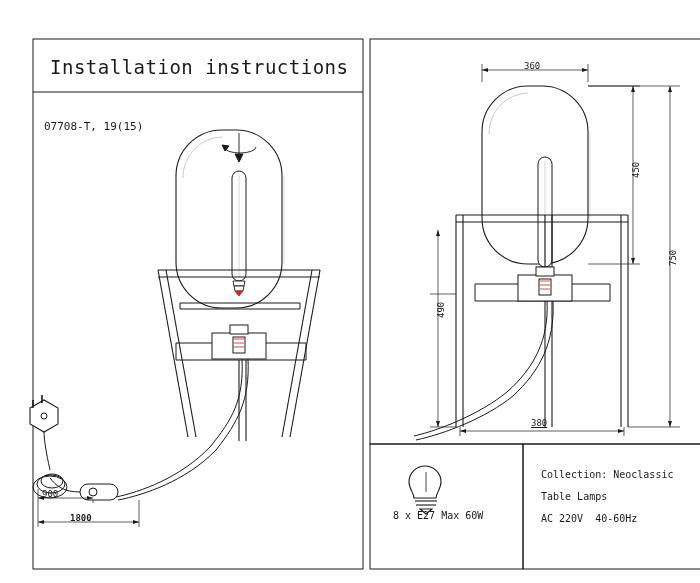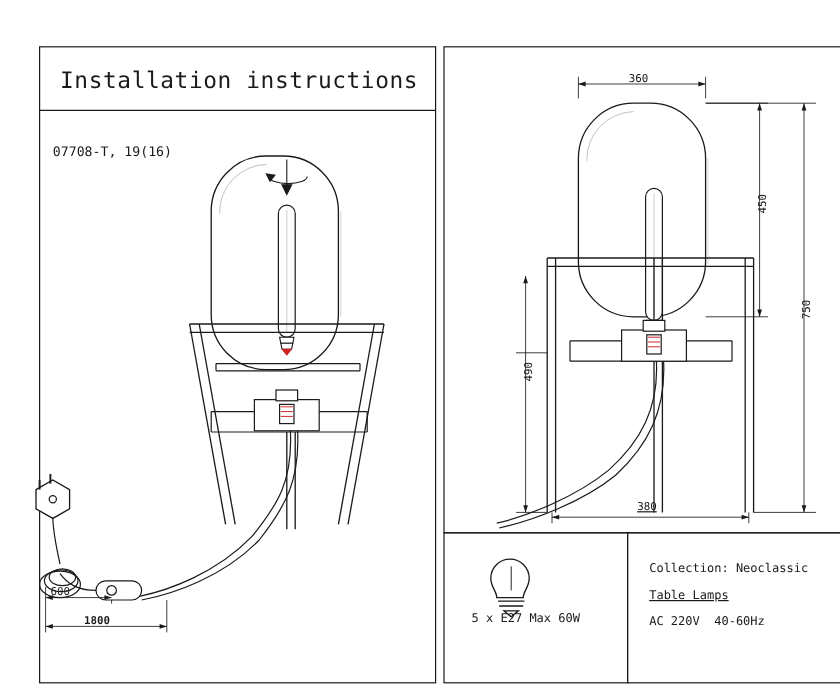--- a/index.html
+++ b/index.html
@@ -44,21 +44,21 @@
   .dimlabel {
     font-size: 9px;
     font-family: "DejaVu Sans Mono", monospace;
   }
   .specline {
     position: absolute;
     font-size: 10px;
     white-space: pre;
   }
   #spec-line-1 { left: 521px; top: 469px; }
-  #spec-line-2 { left: 521px; top: 491px; text-decoration: underline; }
+  #spec-line-2 { left: 521px; top: 491px; }
   #spec-line-3 { left: 521px; top: 513px; }
   #bulb-text  { left: 373px; top: 510px; font-size: 10px; }
 </style>
 </head>
 <body>
 
 <div class="sheet">
 
   <svg class="layer" viewBox="0 0 700 583" xmlns="http://www.w3.org/2000/svg">
 
@@ -227,30 +227,30 @@
       <path d="M405 466 a16 16 0 0 1 16 16 c0 7 -5 11 -5 16 h-22 c0 -5 -5 -9 -5 -16 a16 16 0 0 1 16 -16 z" fill="#ffffff"></path>
       <line x1="395" y1="501" x2="417" y2="501"></line>
       <line x1="396" y1="505" x2="416" y2="505"></line>
       <path d="M400 509 h12 l-6 5 z" fill="#ffffff"></path>
       <line x1="406" y1="472" x2="406" y2="492" stroke="#1a1a1a" stroke-width="0.8"></line>
     </g>
   </svg>
 
   <div class="txt" id="title-text">Installation instructions</div>
 
-  <div class="txt" id="code-text">07708-T, 19(16)</div>
-
-  <div class="txt dimlabel" style="left:22px; top:489px;">600</div>
+  <div class="txt" id="code-text">07708-T, 19(15)</div>
+
+  <div class="txt dimlabel" style="left:22px; top:489px;">900</div>
   <div class="txt dimlabel" style="left:50px; top:513px;font-weight:bold;">1800</div>
 
   <div class="txt dimlabel" style="left:504px; top:61px;text-align:center;">360</div>
   <div class="txt dimlabel" style="left:611px; top:178px; transform:rotate(-90deg); transform-origin:left top;">450</div>
   <div class="txt dimlabel" style="left:648px; top:266px; transform:rotate(-90deg); transform-origin:left top;">750</div>
   <div class="txt dimlabel" style="left:416px; top:318px; transform:rotate(-90deg); transform-origin:left top;">490</div>
   <div class="txt dimlabel" style="left:511px; top:418px;text-decoration:underline;">380</div>
 
-  <div class="specline" id="bulb-text">5 x E27 Max 60W</div>
+  <div class="specline" id="bulb-text">8 x E27 Max 60W</div>
 
   <div class="specline" id="spec-line-1">Collection: Neoclassic</div>
   <div class="specline" id="spec-line-2">Table Lamps</div>
   <div class="specline" id="spec-line-3">AC 220V  40-60Hz</div>
 
 </div>
 
 </body></html>

